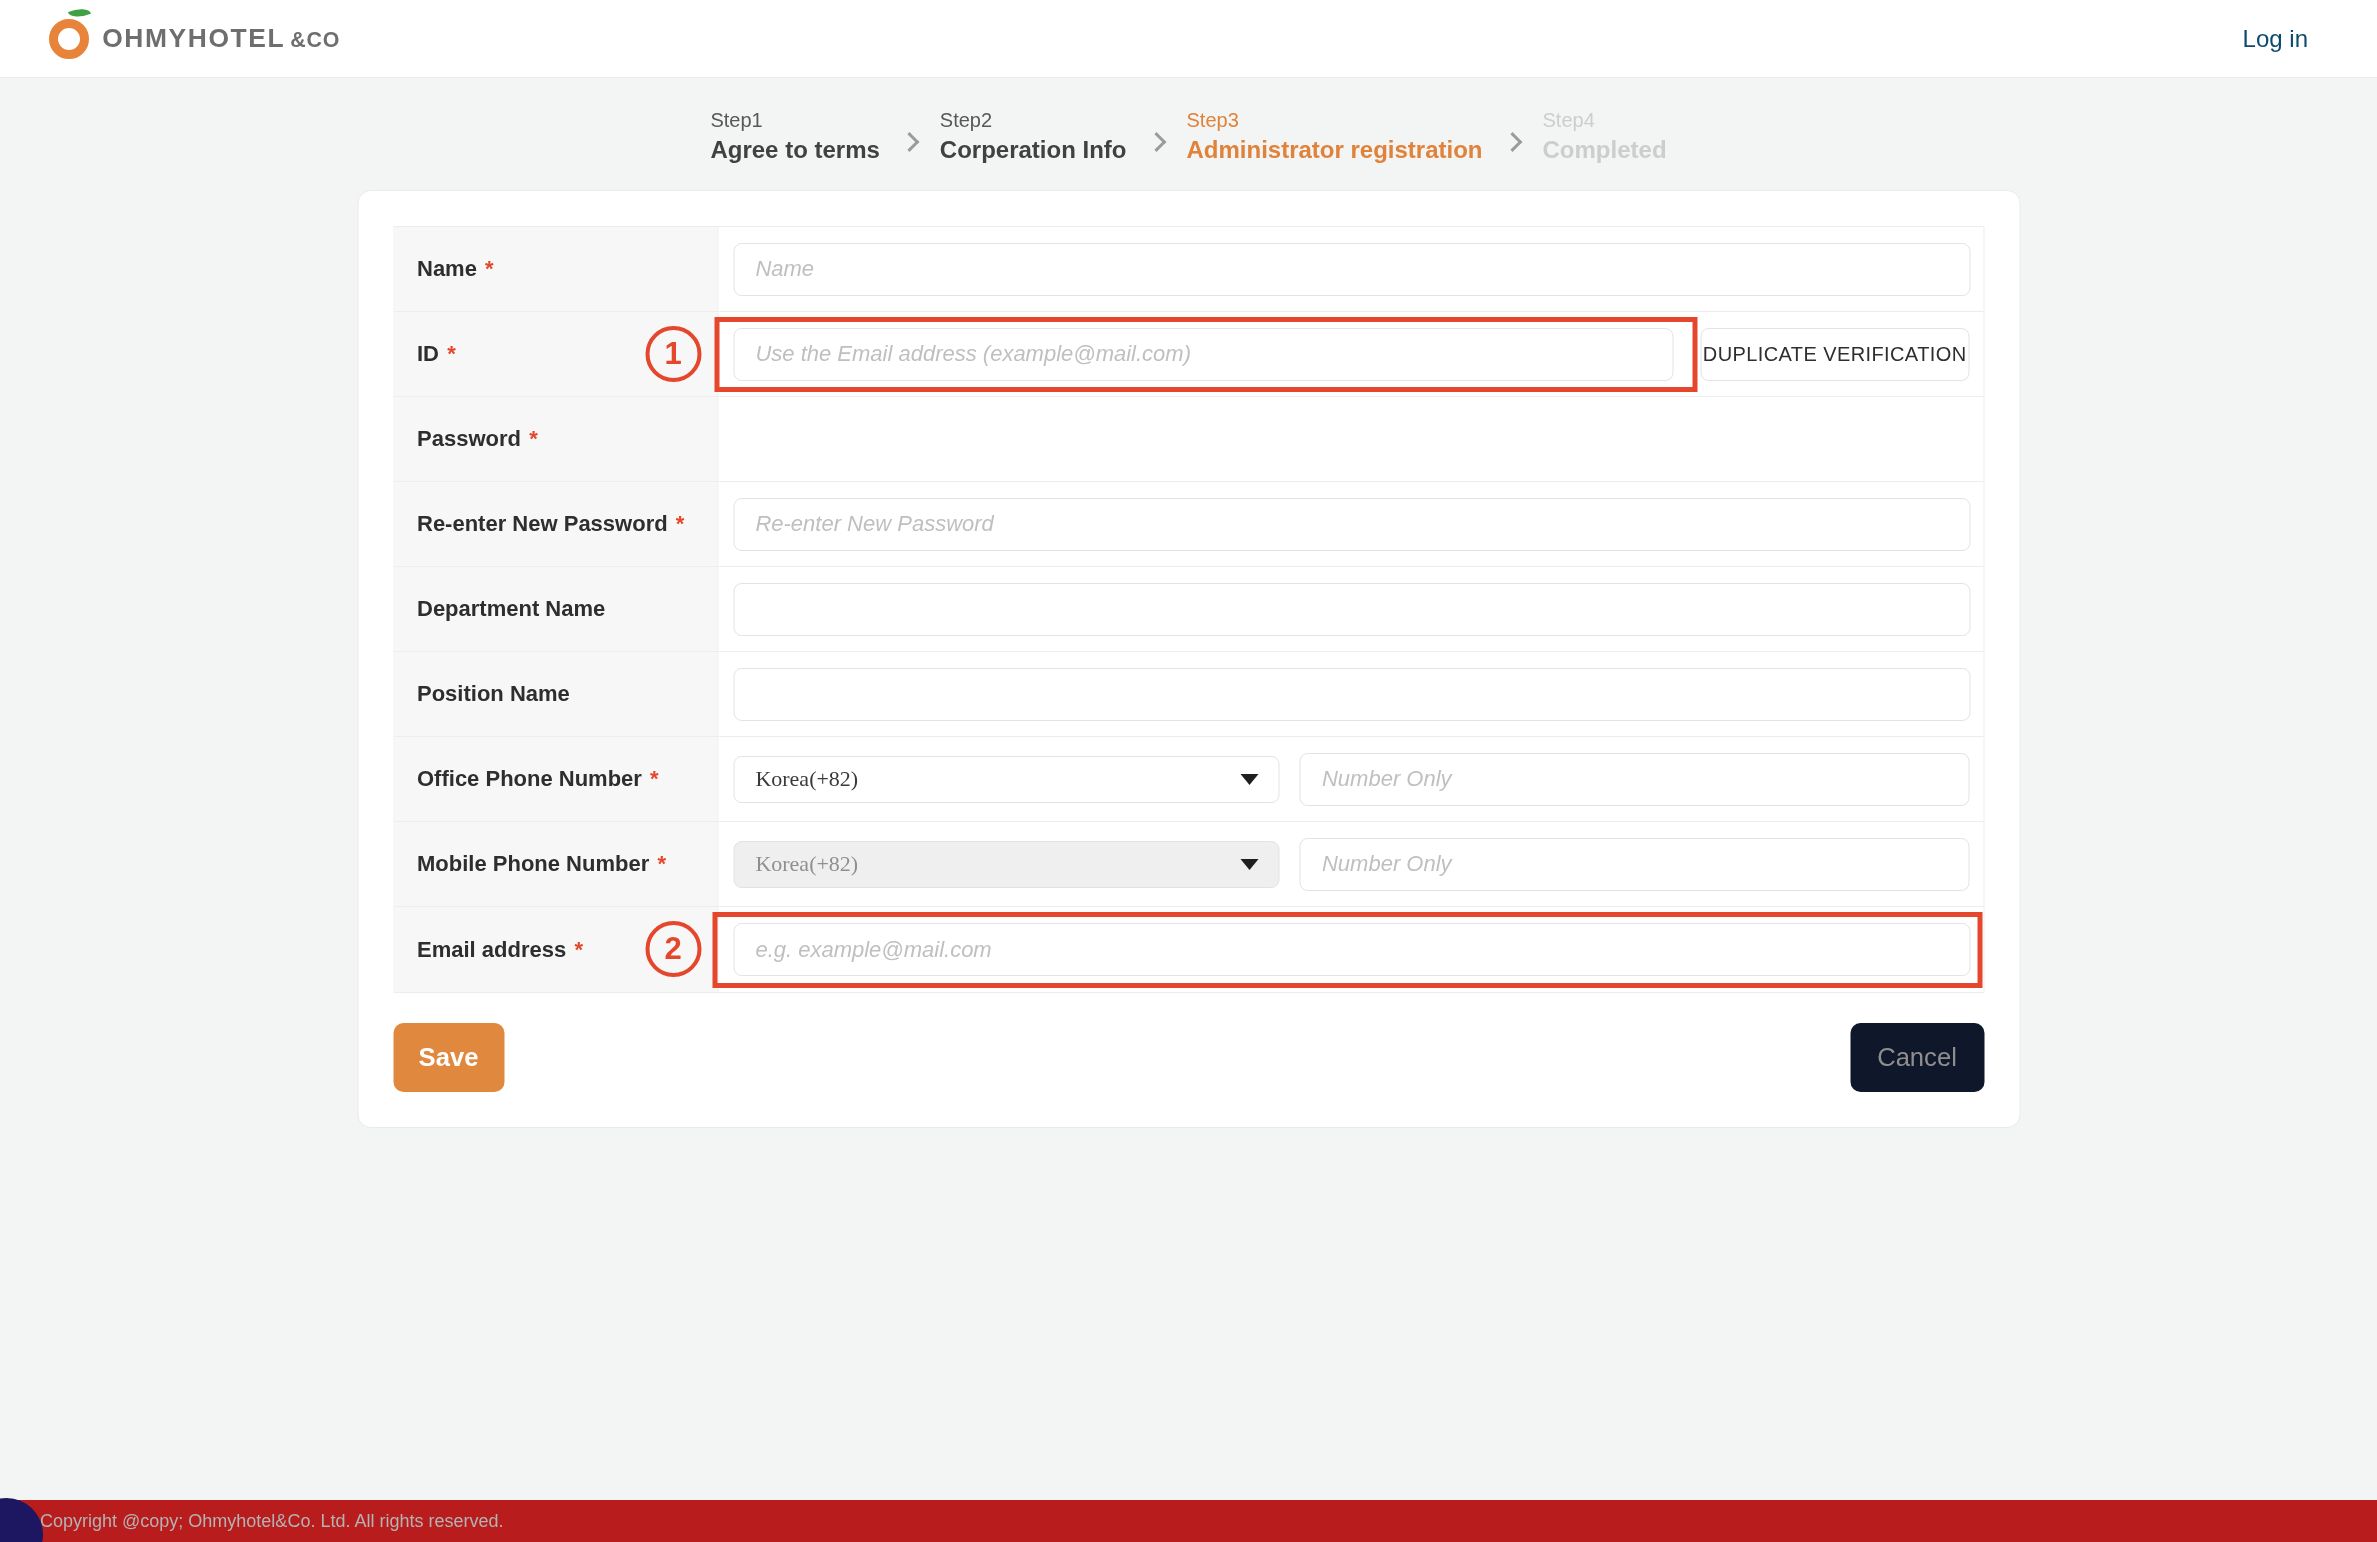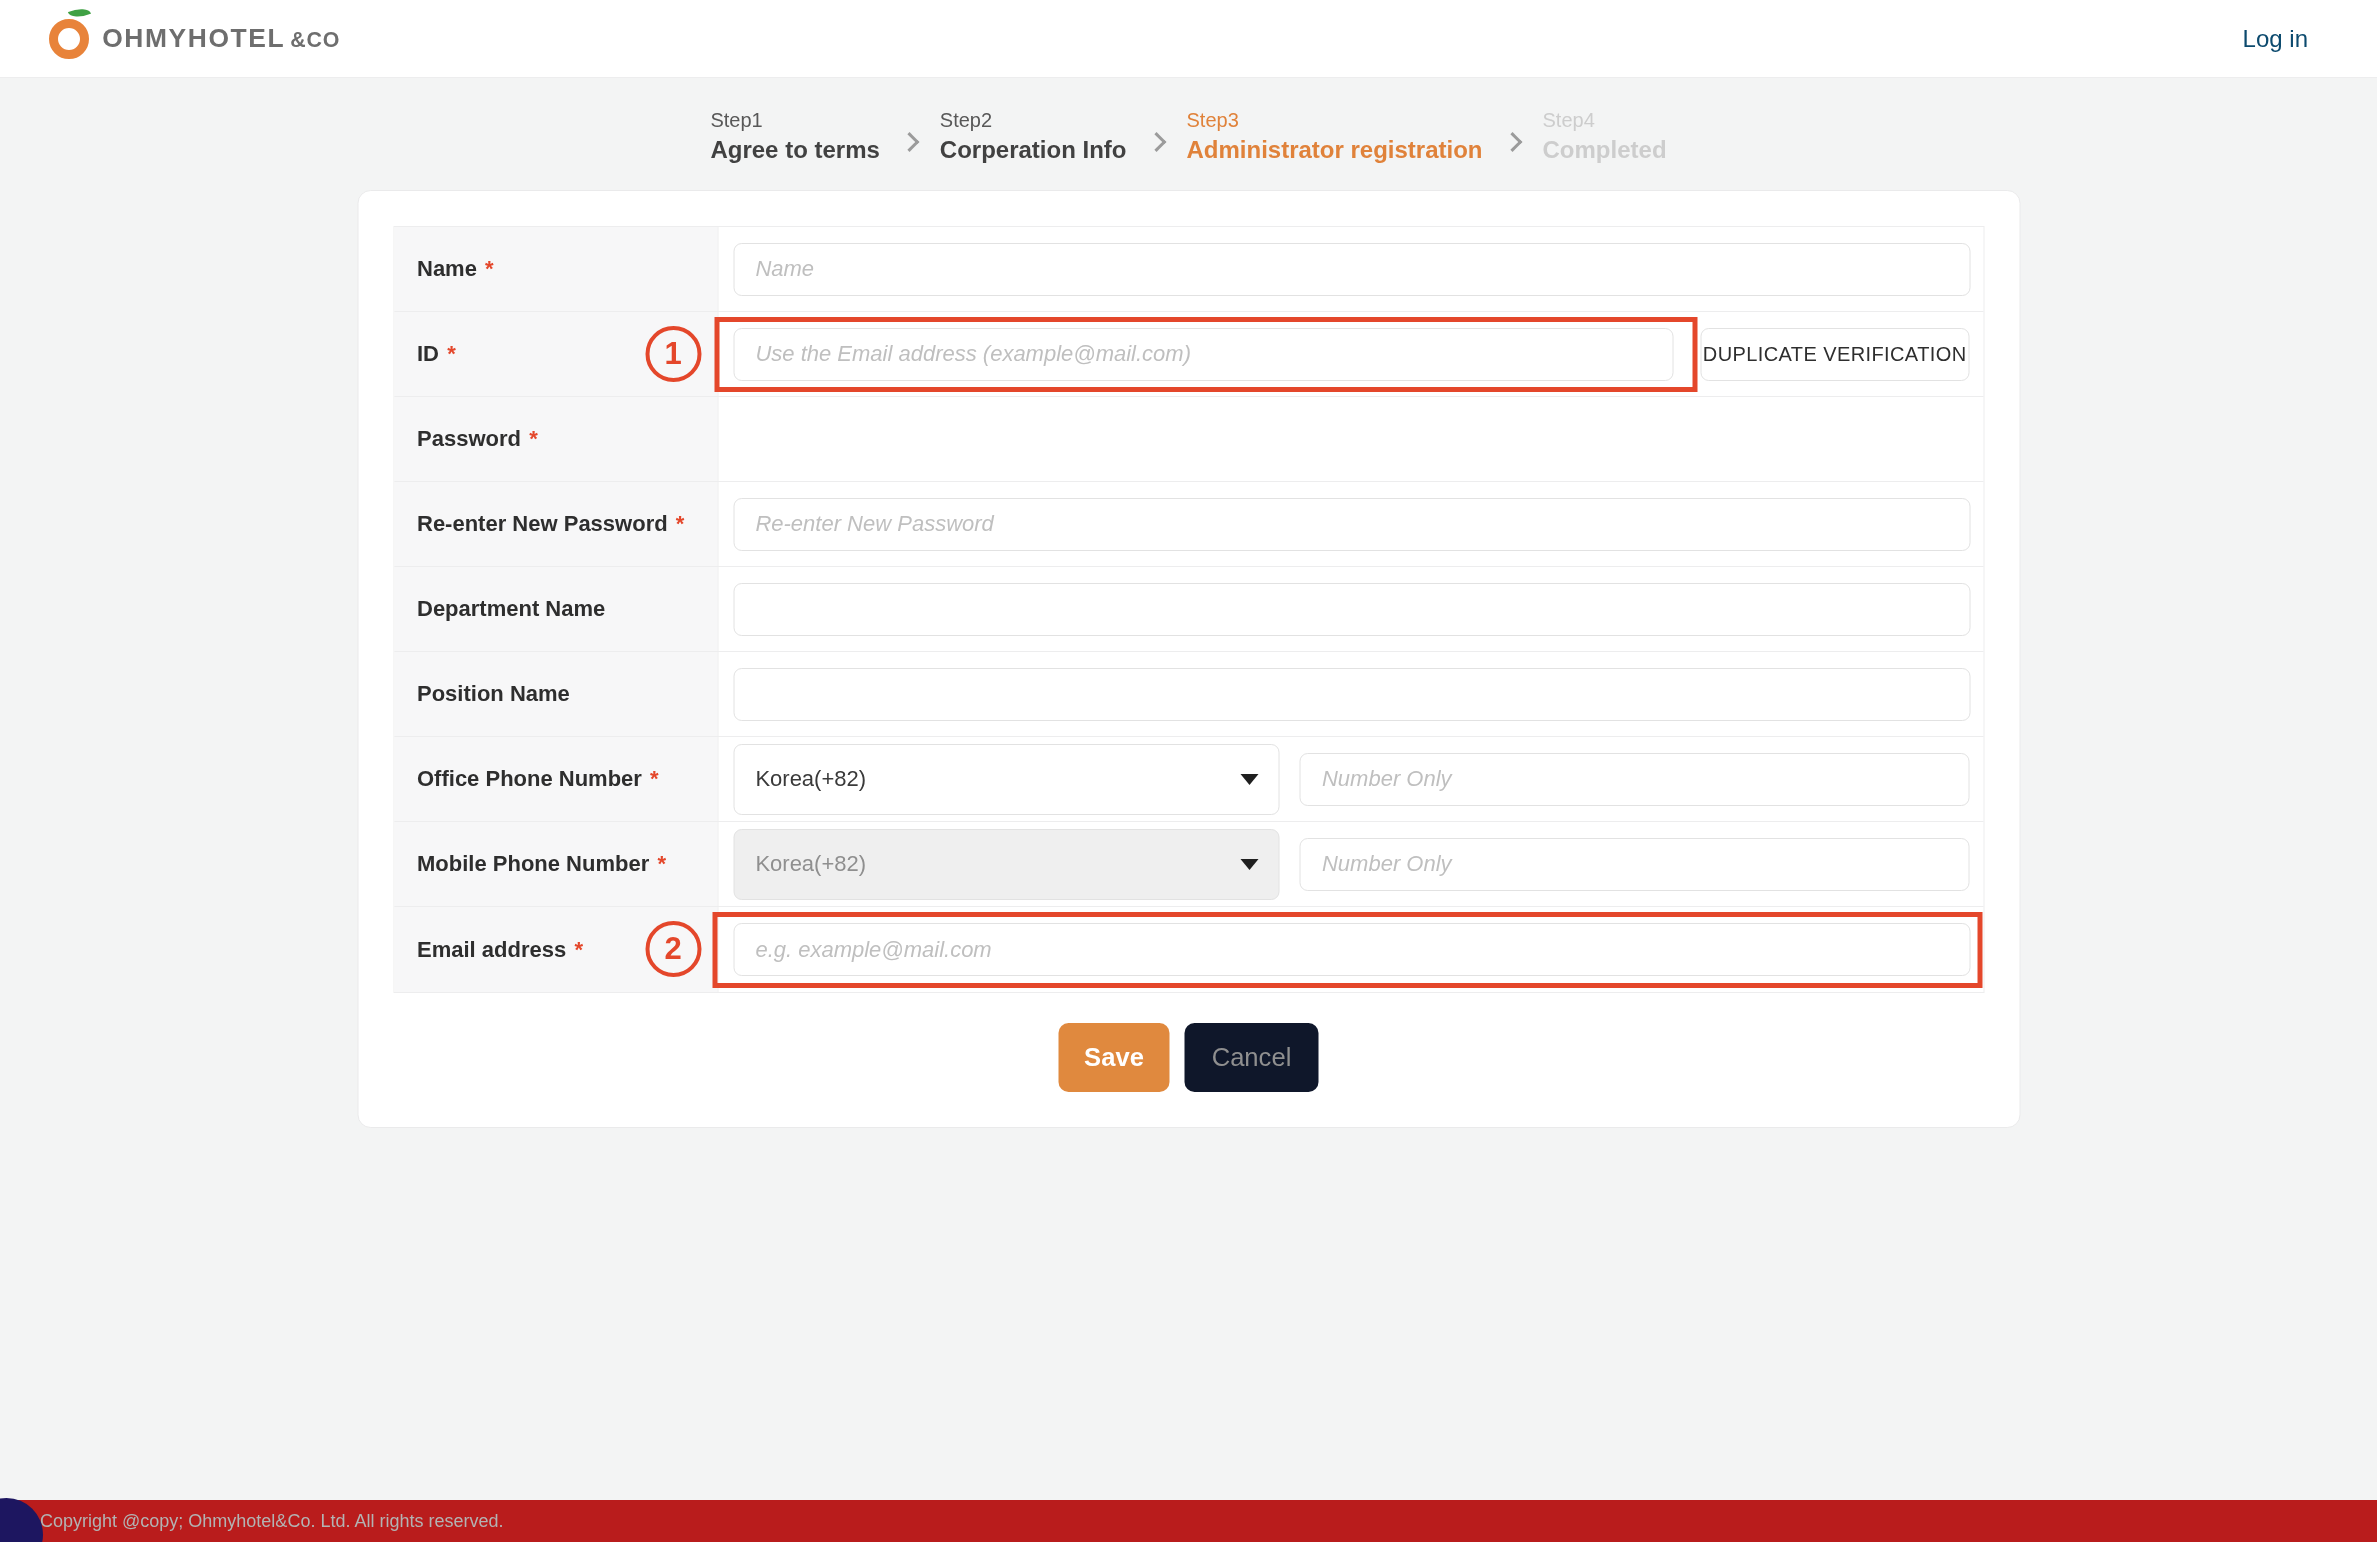--- a/index.html
+++ b/index.html
@@ -64,23 +64,23 @@
     height:53px; border:1.6px solid #e2e2e2; border-radius:8.2px;
     padding:0 21.4px; font-size:22px; color:#333; background:#fff; outline:none;
     font-family:"Liberation Sans", sans-serif;
   }
   input.txt::placeholder { font-style:italic; color:#bfbfbf; }
   .w-full { width:1237px; }
   .w-id   { width:940px; }
   .w-num  { width:670px; }
 
   .sel {
-    width:546px; height:71px; border:1.6px solid #e2e2e2; border-radius:8.2px;
+    width:546px; height:47px; border:1.6px solid #e2e2e2; border-radius:8.2px;
     background:#fff; display:flex; align-items:center; justify-content:space-between;
-    padding:0 20px 0 21.4px; font-size:22px; color:#3a3a3a; cursor:pointer;
+    padding:0 20px 0 21.4px; font-size:22px; color:#3a3a3a; cursor:pointer;font-family:Liberation Serif, serif;
   }
   .sel.disabled { background:#efefef; color:#8f8f8f; }
   .caret { width:0; height:0; border-left:9px solid transparent; border-right:9px solid transparent; border-top:11.5px solid #1f1f1f; }
 
   .dup-btn {
     height:53px; width:269px; margin-left:6.6px; flex:none;
     border:1.6px solid #e2e2e2; border-radius:8.2px; background:#fff;
     font-size:20px; color:#2e2e2e; font-weight:500; letter-spacing:0.4px;
     font-family:"Liberation Sans", sans-serif; cursor:pointer;
   }
@@ -90,21 +90,21 @@
   .hl-id    { left:320px; top:5px;  width:983px; height:75px; }
   .hl-email { left:318px; top:5px;  width:1270px; height:76px; }
   .badge {
     position:absolute; left:251px; top:14px; width:56px; height:56px;
     border:4.1px solid #e4472b; border-radius:50%;
     display:flex; align-items:center; justify-content:center;
     font-size:31px; font-weight:600; color:#e4472b; z-index:2; background:transparent;
   }
 
   
-  .actions { display:flex; justify-content:center; align-items:center; gap:15px; margin-top:30px; }
+  .actions { display:flex; justify-content:space-between; align-items:center; gap:15px; margin-top:30px; }
   .btn-save {
     width:111px; height:69px; background:#e0893e; color:#fff; border:none; border-radius:10px;
     font-size:25.6px; font-weight:700; font-family:"Liberation Sans", sans-serif; cursor:pointer;
   }
   .btn-cancel {
     width:134px; height:69px; background:#0f172a; color:#8f8f8f; border:none; border-radius:10px;
     font-size:25.6px; font-weight:500; font-family:"Liberation Sans", sans-serif; cursor:pointer;
   }
 
   

